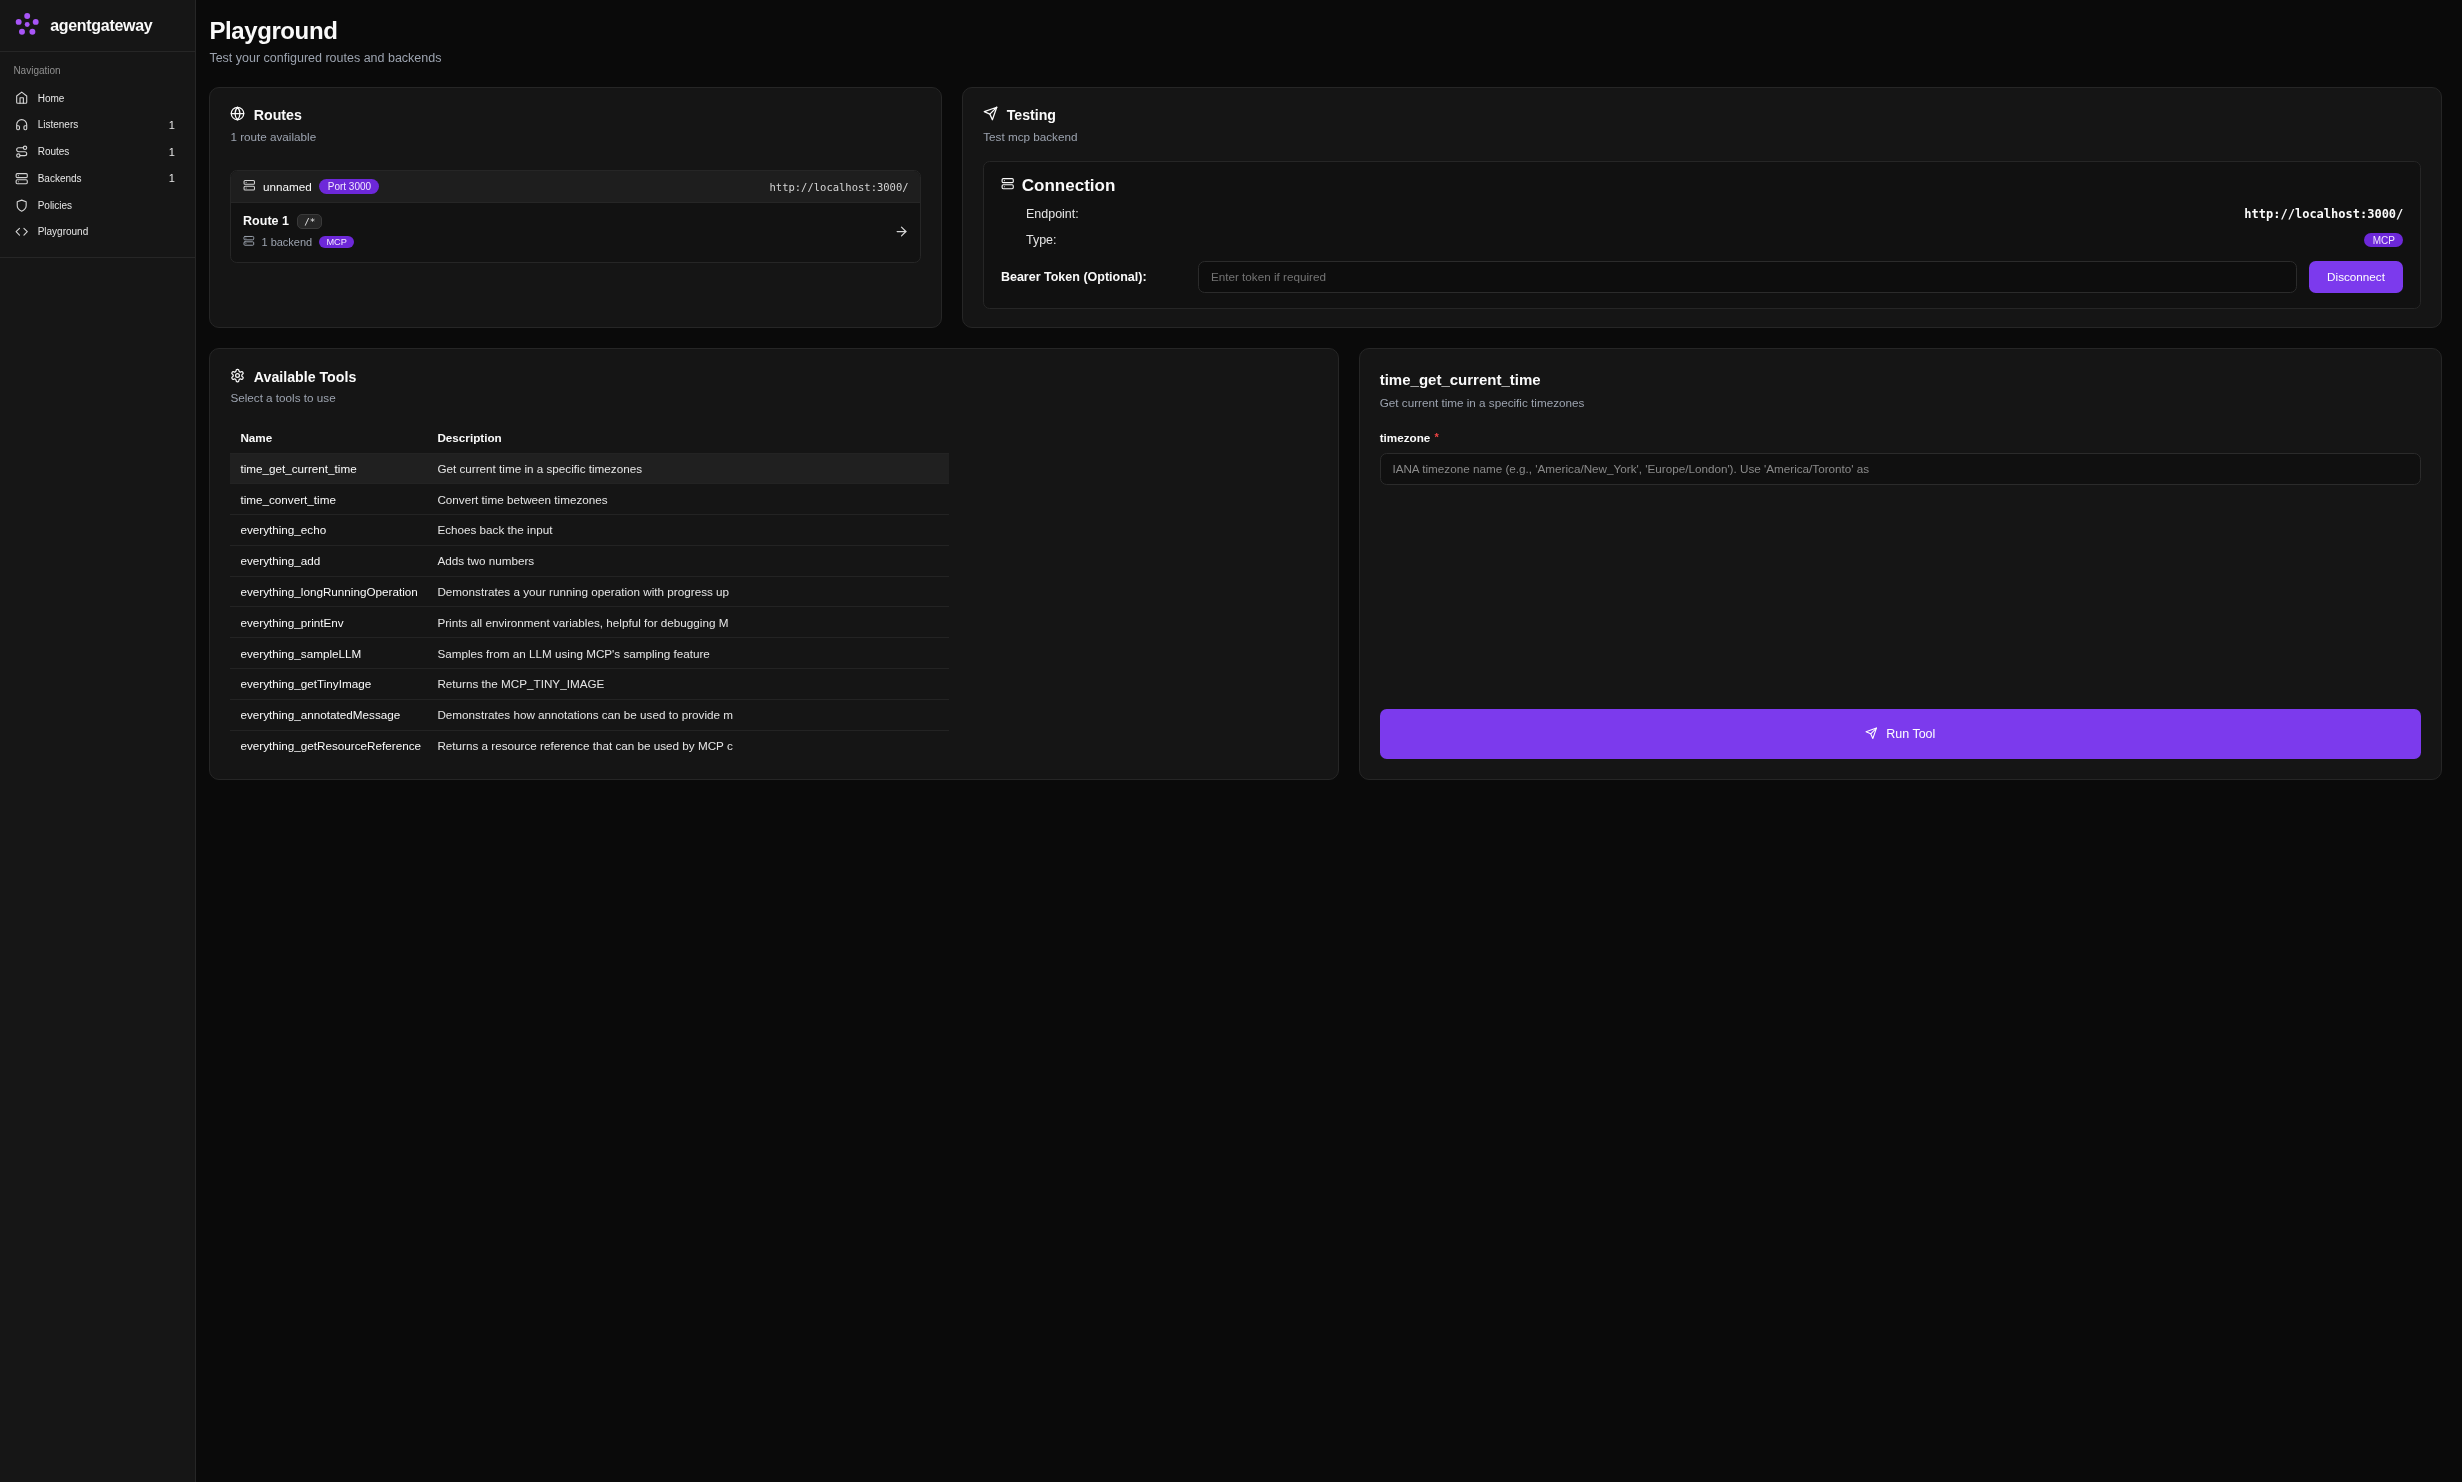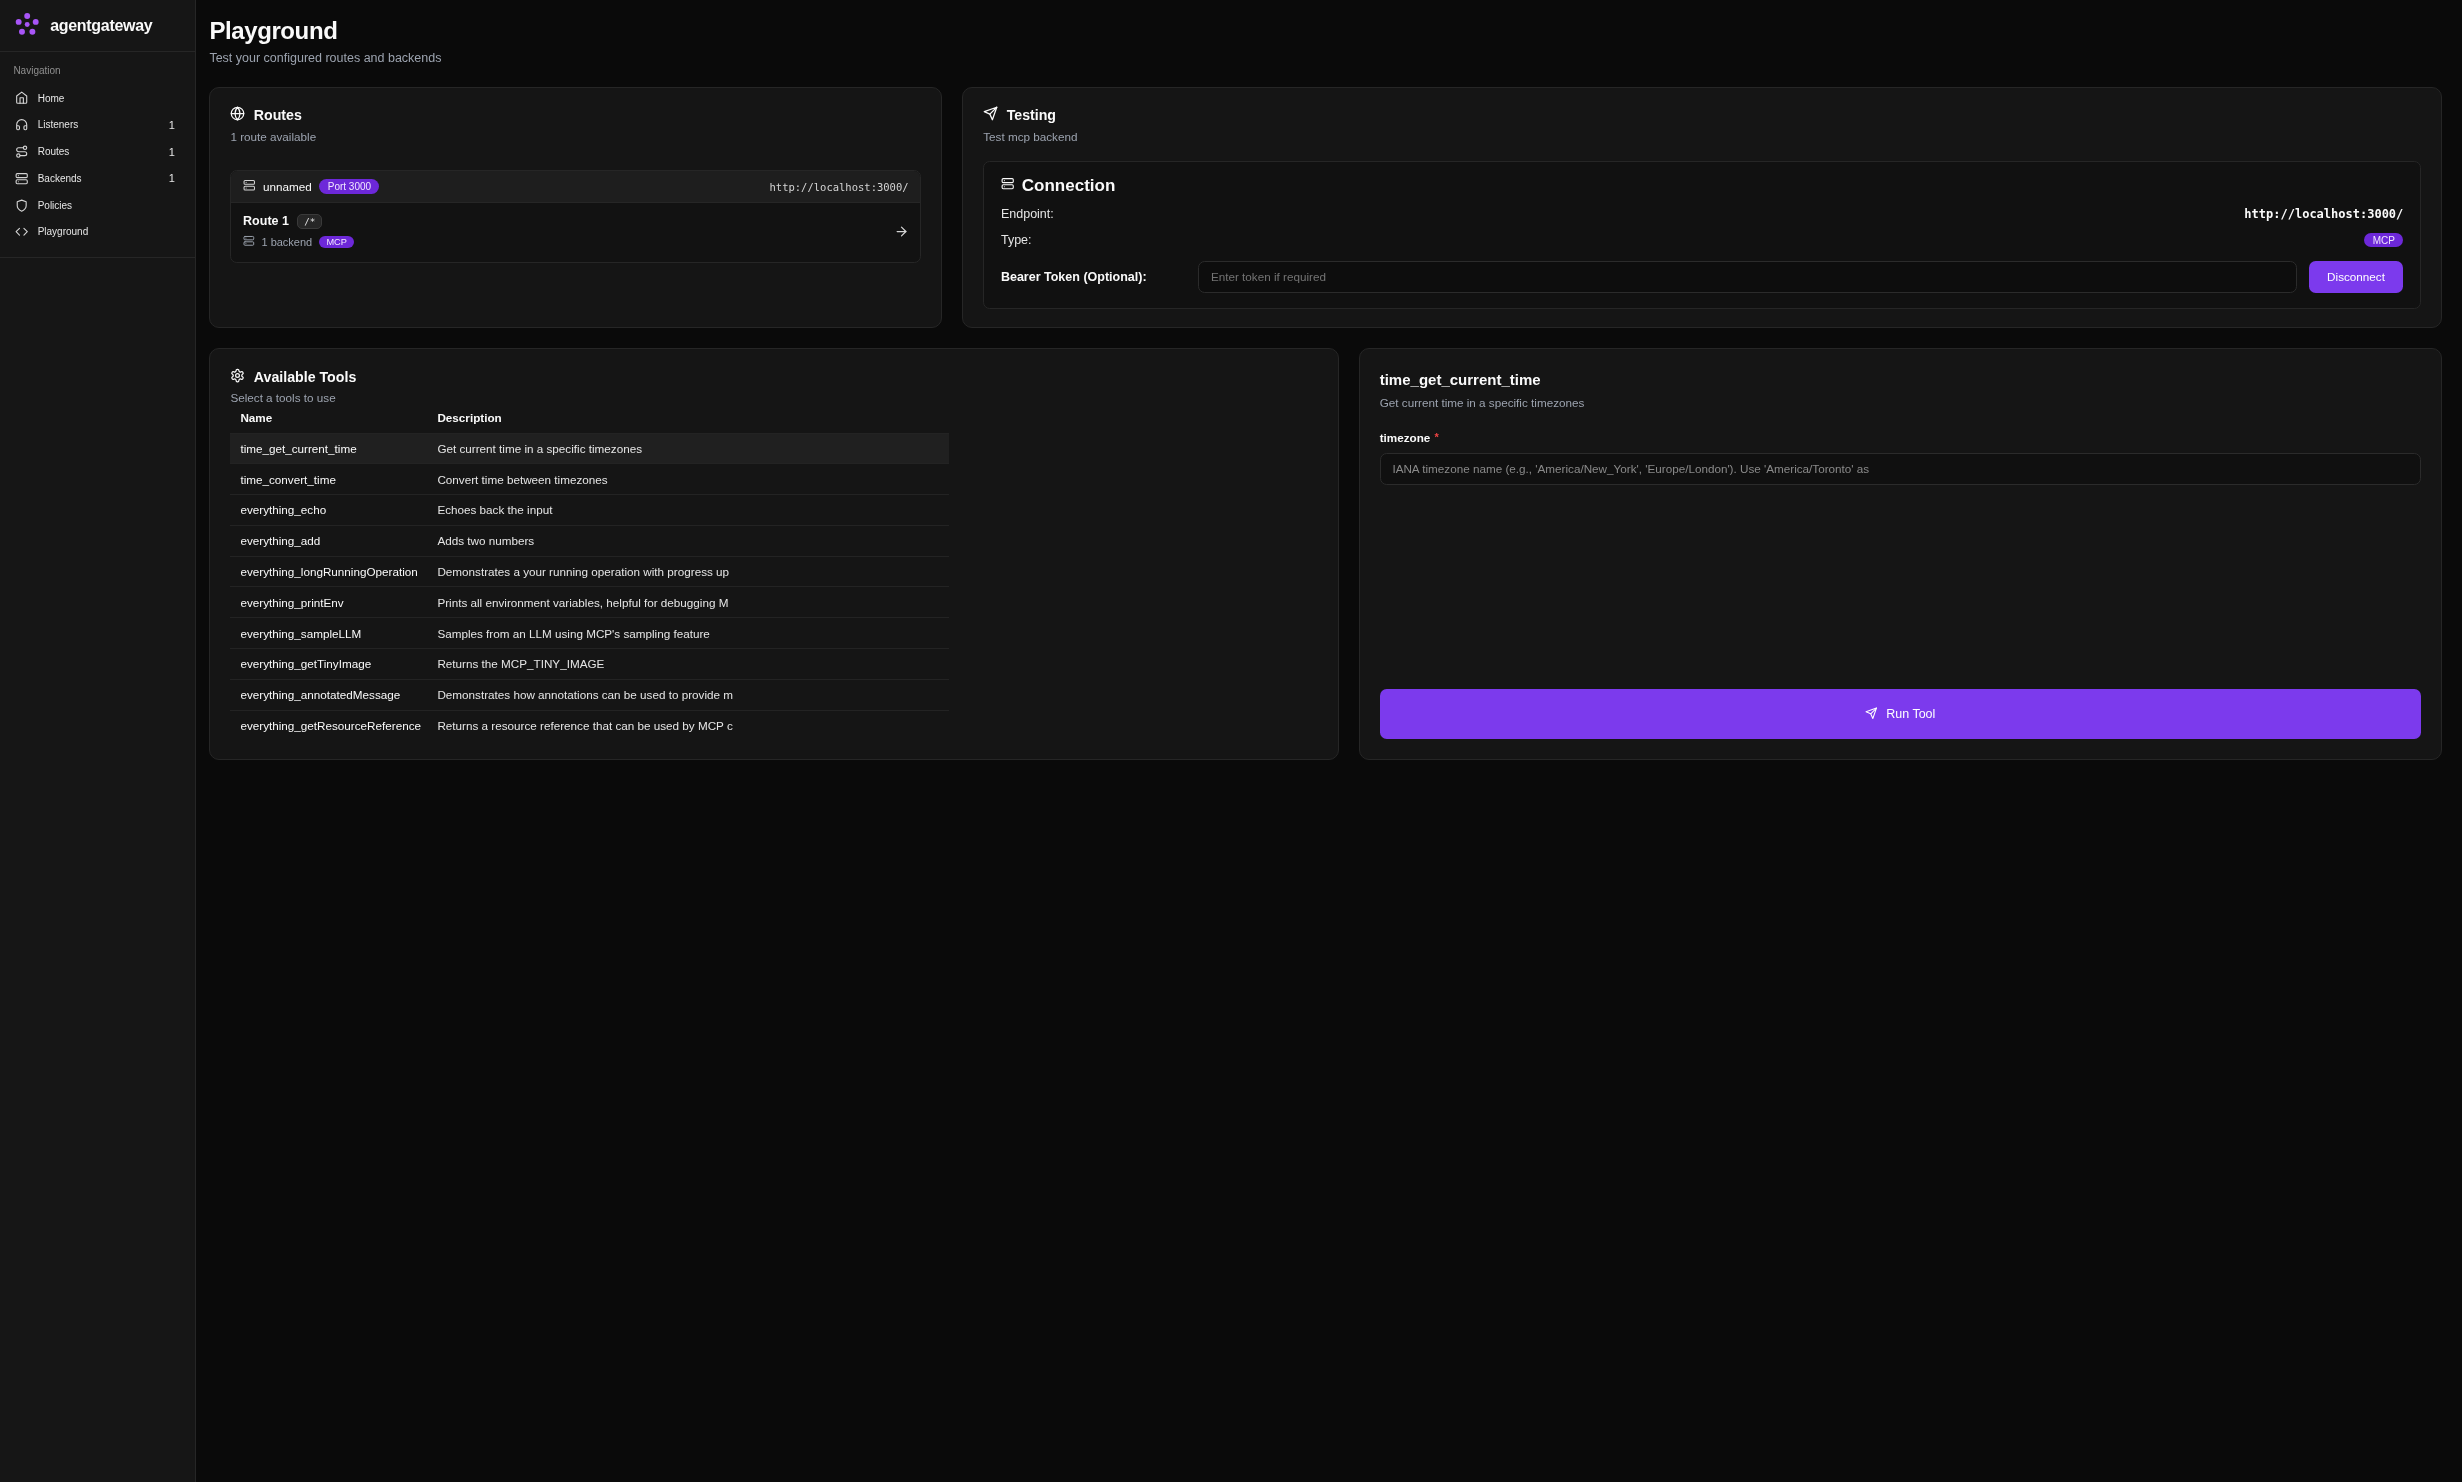--- a/index.html
+++ b/index.html
@@ -46,30 +46,30 @@
   .path-badge{ font-family:"DejaVu Sans Mono",monospace; font-size:9.2px; background:#262626; border:0.8px solid #3a3a3a; color:#e5e5e5; border-radius:5px; padding:0.8px 5.9px; }
   .route-meta{ display:flex; align-items:center; gap:6.7px; color:#9ca3af; font-size:11px; }
   .route-meta svg{ width:11.7px; height:11.7px; }
   .badge-sm{ background:var(--badge); color:#f1e6ff; font-size:9.2px; border-radius:836px; padding:0.8px 7.5px; font-weight:500; }
   .route-arrow{ color:#d4d4d4; display:inline-flex; }
   .route-arrow svg{ width:15px; height:15px; }
   
   .conn-box{ margin-top:18.4px; border:0.8px solid #262626; border-radius:6.7px; background:#111111; padding:13.4px 16.7px 15px; display:flex; flex-direction:column; gap:11.7px; }
   .conn-head{ display:flex; align-items:center; gap:7.5px; font-size:17px; font-weight:600; }
   .conn-head svg{ width:13.4px; height:13.4px; }
-  .conn-row{ display:flex; align-items:center; justify-content:space-between; }
+  .conn-row{ display:flex; align-items:center; justify-content:space-between;margin-left:25px; }
   .conn-label{ font-size:12.5px; color:#e5e5e5; }
   .conn-value{ font-family:"DejaVu Sans Mono",monospace; font-size:12px; font-weight:700; color:#fafafa; }
   .token-row{ display:flex; align-items:center; gap:11.7px; margin-top:1.7px; }
   .token-label{ font-size:12.5px; font-weight:600; white-space:nowrap; }
   .token-input{ flex:1; background:#0d0d0d; border:0.8px solid #2b2b2b; border-radius:6.7px; height:32px; padding:0 11.7px; color:#e5e5e5; font-size:11.7px; font-family:inherit; min-width:0;margin-left:40px; }
   .token-input::placeholder{ color:#737373; }
   .btn{ background:var(--accent); color:#fff; border:none; border-radius:6.7px; font-size:11.7px; font-weight:500; padding:0 18.4px; height:32px; cursor:pointer; font-family:inherit; white-space:nowrap; }
   
-  .table-wrap{ overflow:hidden; }
+  .table-wrap{ margin-top:20px; overflow:hidden; }
   table{ border-collapse:collapse; table-layout:fixed; width:719px; }
   th{ font-size:11.7px; font-weight:600; text-align:left; padding:6.7px 10px 8.4px; color:#fafafa; white-space:nowrap; }
   td{ font-size:11.7px; padding:8.4px 10px; border-top:0.8px solid #232323; white-space:nowrap; overflow:hidden; }
   td.name{ color:#fafafa; }
   td.desc{ color:#e5e5e5; }
   tbody tr{ cursor:pointer; }
   tr.selected{ background:#202020; }
   
   .detail-card{ display:flex; flex-direction:column; padding:22px 20px 20px; }
   .detail-title{ font-size:15px; font-weight:700; }

